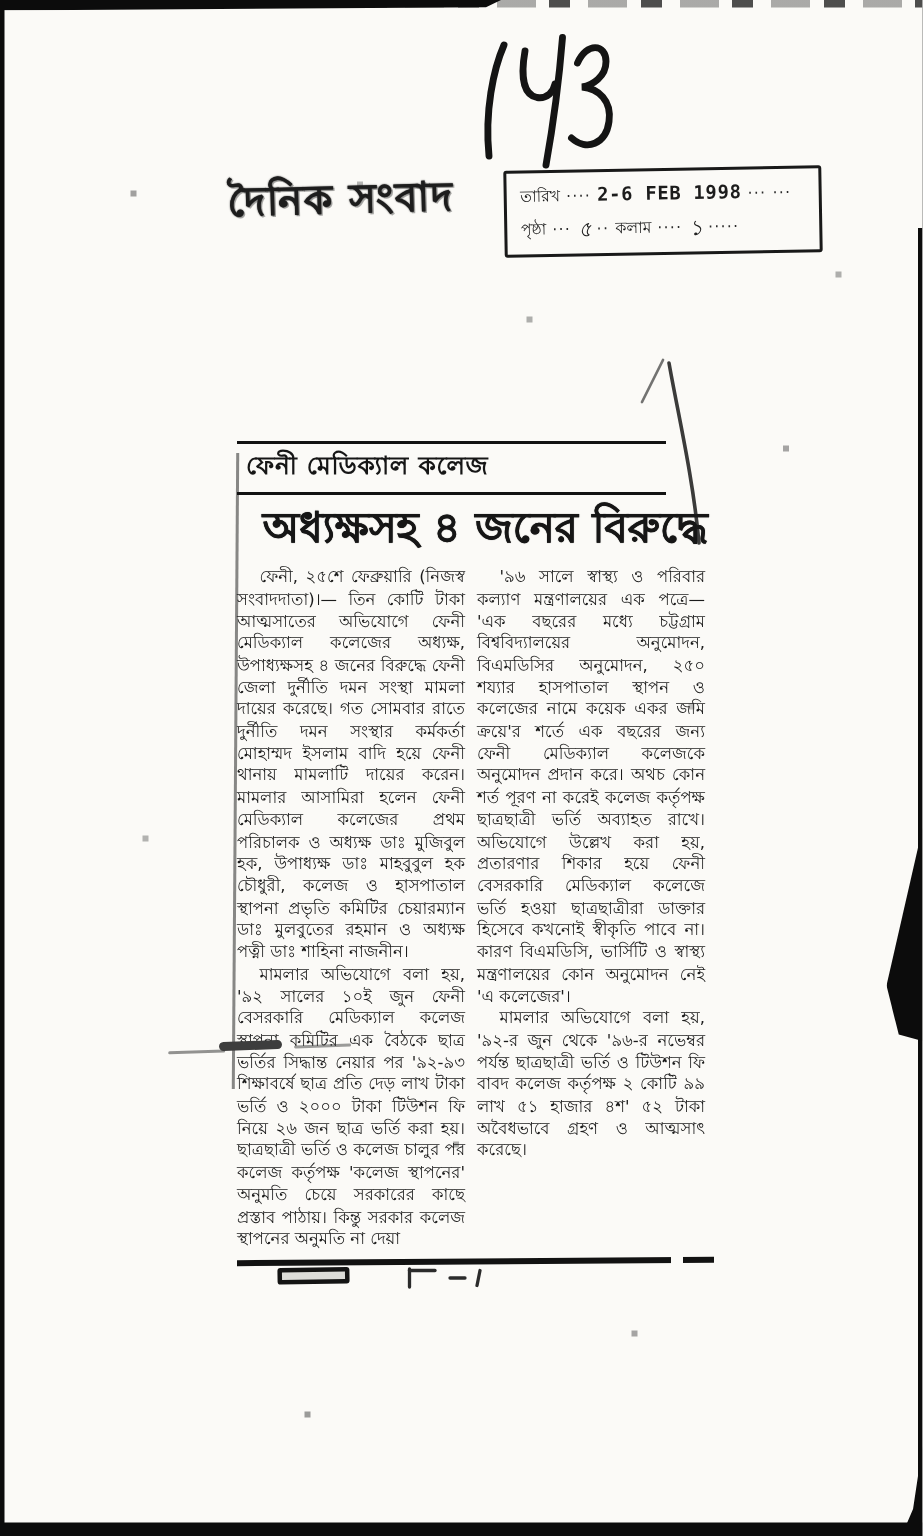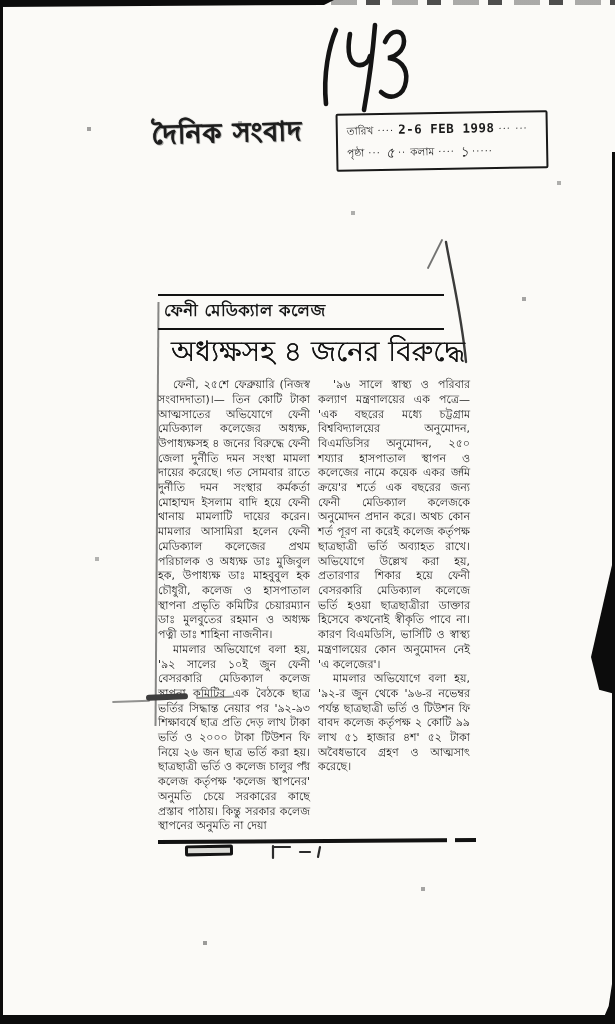--- a/index.html
+++ b/index.html
@@ -60,21 +60,21 @@
     font-family:"DejaVu Serif", serif;color:#222;}
 
   
   .clipping{position:absolute;left:158px;top:246px;width:318px;margin-top:48px;}
   .clip-left-line{position:absolute;left:-2px;top:8px;width:1.5px;height:424px;background:rgba(20,20,20,.5);transform:rotate(.4deg);}
   .kicker{
     display:block;width:286px;border-top:2.5px solid #121212;border-bottom:2.5px solid #121212;
     padding:2px 2px 3px 6px;box-sizing:border-box;
     font-size:16.5px;font-weight:bold;letter-spacing:.5px;white-space:nowrap;
   }
-  .headline{margin-top:5px;font-weight:normal;font-size:28px;line-height:1.22;
+  .headline{margin-top:5px;text-align:center;font-weight:bold;font-size:28px;line-height:1.22;
     text-shadow:0 0 .5px #000;padding-left:13px;}
   .body-cols{margin-top:9px;display:flex;gap:8px;}
   .col{width:152px;text-align:justify;font-size:11px;line-height:14.7px;color:#1b1b1b;}
   .col p{margin:0;}
   .col p.indent{text-indent:15px;}
   .bottom-rule{margin-top:5px;height:3.5px;transform:rotate(-.4deg);
     background:linear-gradient(90deg,#121212 0 91%,transparent 91% 93.5%,#121212 93.5% 100%);}
 
   
   .pen-stroke{position:absolute;left:398px;top:238px;width:90px;height:136px;pointer-events:none;}

